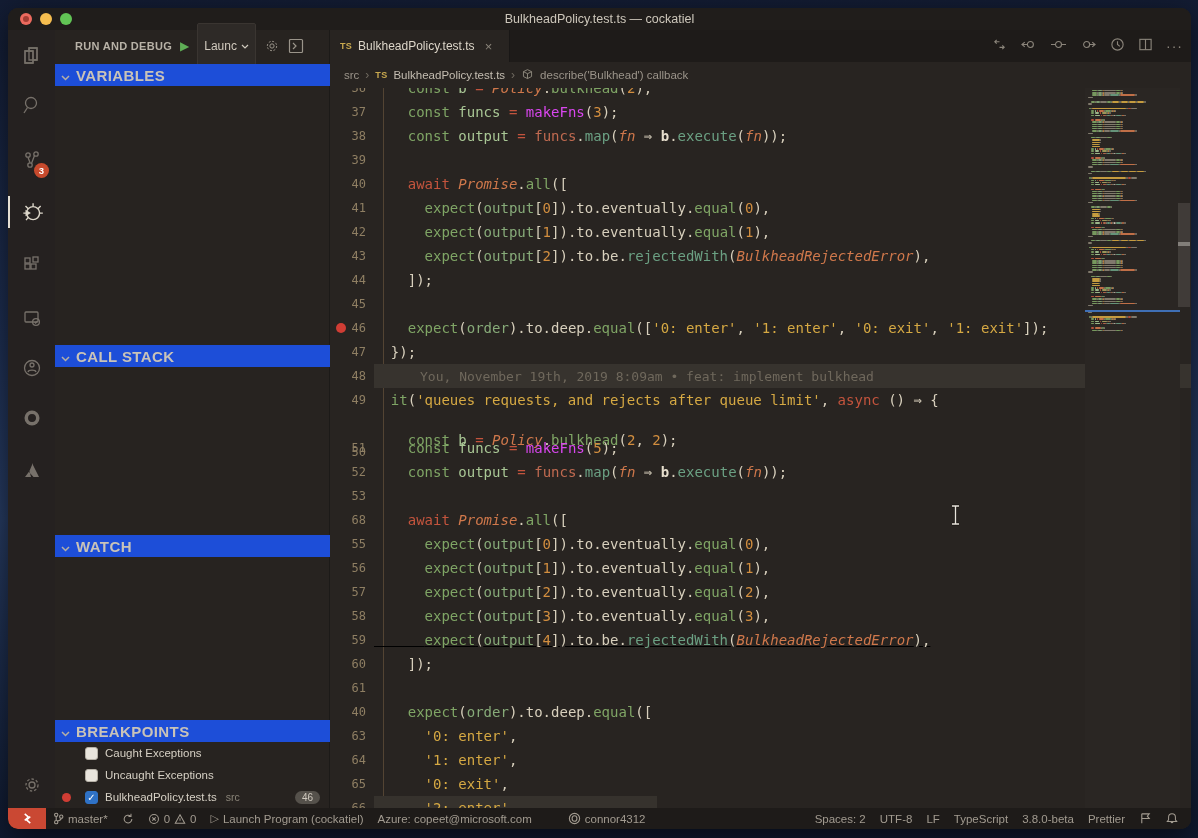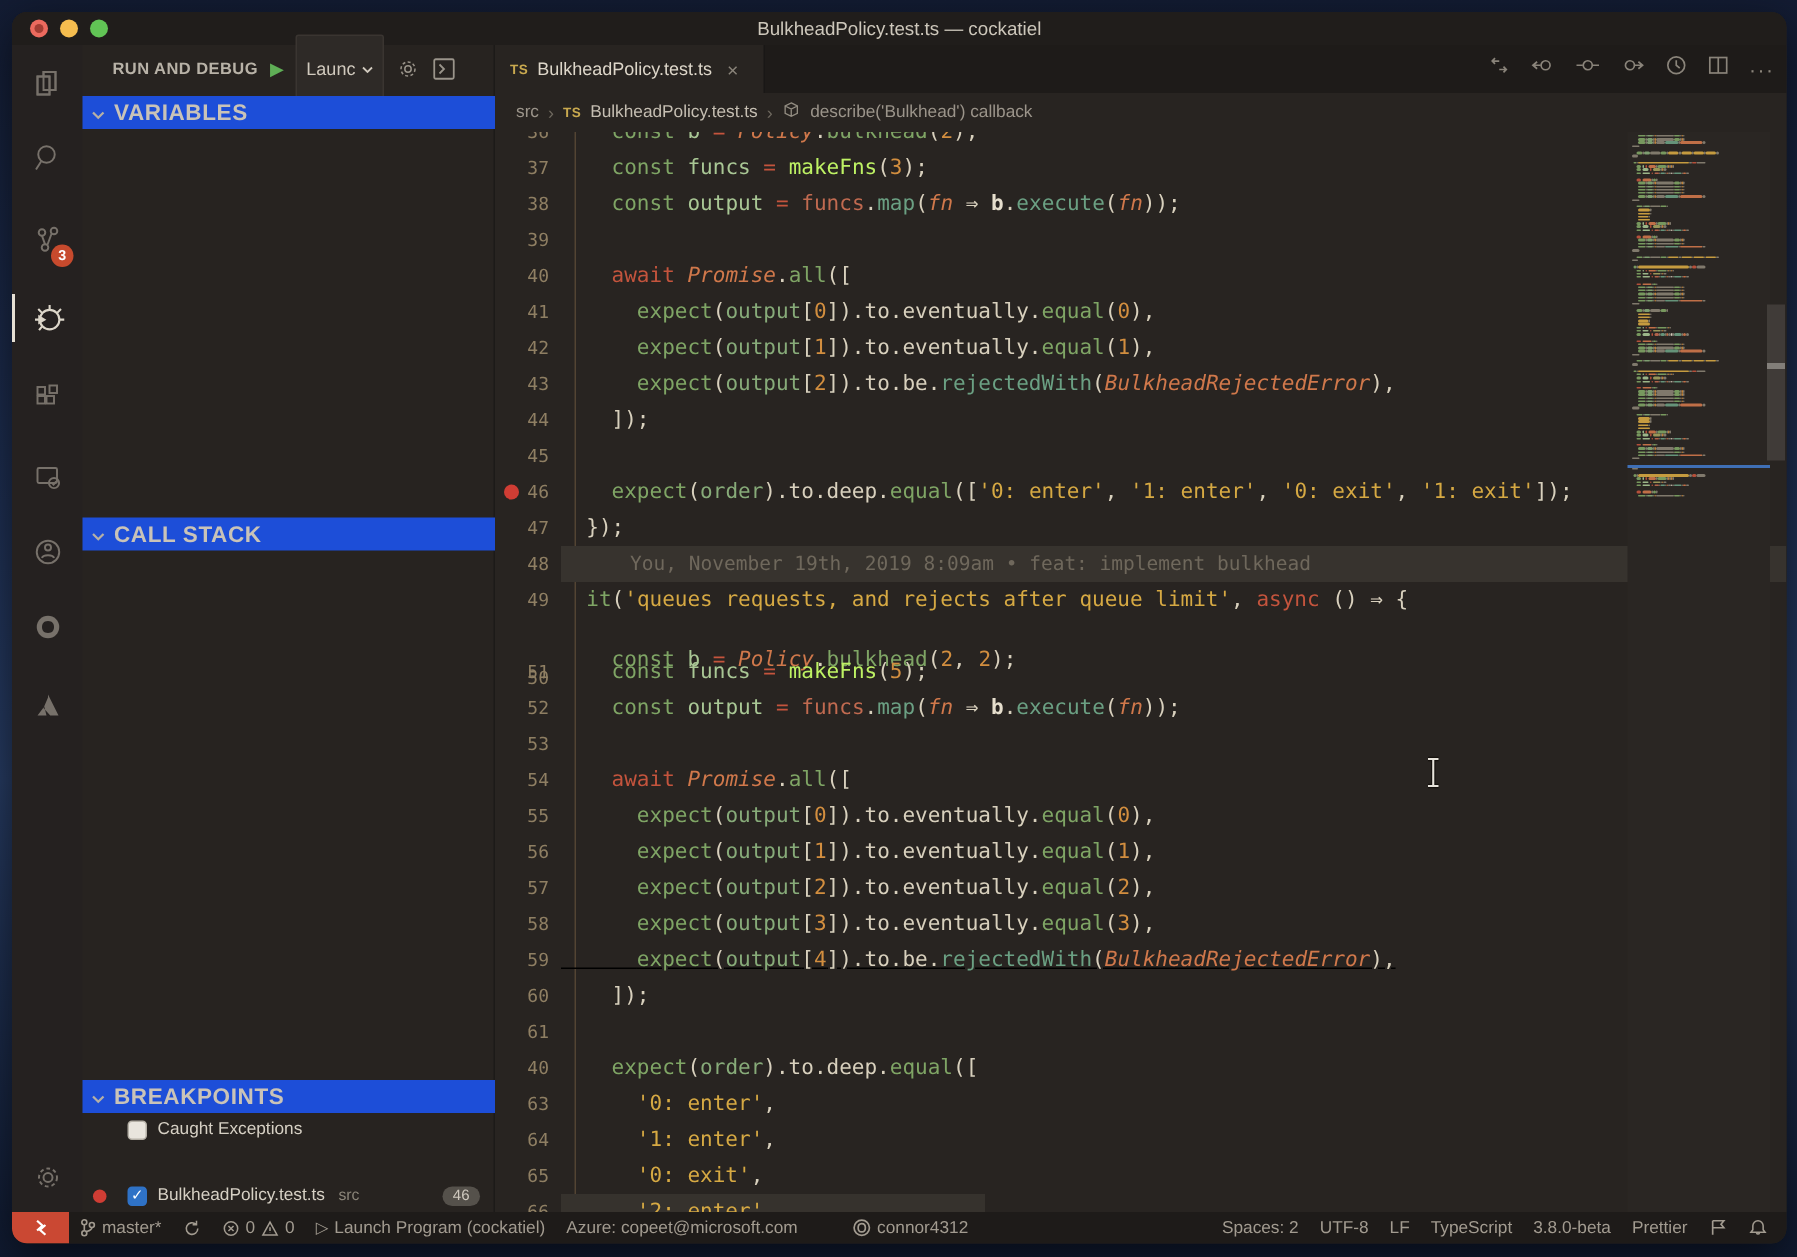--- a/index.html
+++ b/index.html
@@ -76,21 +76,21 @@
     font-family:"DejaVu Sans Mono", monospace; }
   .indent-guide { position:absolute; left:53px; top:0; bottom:0; width:1px; background:#5a4a36; opacity:.85; }
   .crow { position:absolute; left:0; right:0; height:24px; display:flex; }
   .gut { width:44px; flex:none; position:relative; }
   .lnum { position:absolute; right:8px; top:0; line-height:24px; font-size:12px; color:#8f7f63; }
   .bp { position:absolute; left:6px; top:7px; width:10px; height:10px; border-radius:50%; background:#d03d34; }
   .ltext { flex:1; white-space:pre; font-size:14px; line-height:24px; color:#d8d0bd; }
   .crow.cur .ltext { background:#37332e; }
   .crow.phl .ltext { background:linear-gradient(90deg,#36322d 0,#36322d 283px,transparent 283px); }
   .t-k { color:#7fa565; } .t-r { color:#c4543d; } .t-f { color:#7fa565; }
-  .t-g { color:#bef264; } .t-m { color:#6ba083; } .t-d { color:#a9c795; }
+  .t-g { color:#d946ef; } .t-m { color:#6ba083; } .t-d { color:#a9c795; }
   .t-u { color:#87ab79; } .t-B { color:#e6decd; font-weight:bold; }
   .t-R { color:#c06a50; } .t-T { color:#d0784b; font-style:italic; }
   .t-n { color:#d28e3f; } .t-s { color:#d6a943; } .t-p { color:#d8d0bd; }
   .t-blame { color:#6f685c; margin-left:46px; font-size:13px; }
 
   .minimap { position:absolute; top:0; bottom:0; left:755px; width:95px; background:#2a2623; }
   .mseg { position:absolute; height:1.4px; border-radius:1px; opacity:.9; }
   .mm-blueline { position:absolute; left:755px; width:95px; top:222px; height:2px; background:#3f6fb5; }
   .vscroll { position:absolute; left:848px; width:12px; top:115px; height:104px; background:rgba(200,195,185,.15); }
   .vscroll-hot { position:absolute; left:848px; width:12px; top:154px; height:4px; background:rgba(240,236,228,.38); }
@@ -226,31 +226,41 @@
           <span>VARIABLES</span>
         </div>
 
         <div class="section-h" style="top:315px">
           <span class="chev"><svg width="9" height="6" viewBox="0 0 9 6">
                 <polyline points="1,1 4.5,4.5 8,1"></polyline>
               </svg></span>
           <span>CALL STACK</span>
         </div>
 
+        <div class="section-h" style="top:505px">
+          <span class="chev"><svg width="9" height="6" viewBox="0 0 9 6">
+                <polyline points="1,1 4.5,4.5 8,1"></polyline>
+              </svg></span>
+          <span>WATCH</span>
+        </div>
 
         <div class="section-h" style="top:690px">
           <span class="chev"><svg width="9" height="6" viewBox="0 0 9 6">
                 <polyline points="1,1 4.5,4.5 8,1"></polyline>
               </svg></span>
           <span>BREAKPOINTS</span>
         </div>
 
         <div class="bp-row" style="top:712px">
           <span class="cbox"></span>
           <span>Caught Exceptions</span>
+        </div>
+        <div class="bp-row" style="top:734px">
+          <span class="cbox"></span>
+          <span>Uncaught Exceptions</span>
         </div>
         <div class="bp-row" style="top:756px">
           <span class="bp-dot-side"></span>
           <span class="cbox checked">✓</span>
           <span>BulkheadPolicy.test.ts</span>
           <span class="bp-src">src</span>
           <span class="bp-badge">46</span>
         </div>
       </div>
 
@@ -408,21 +418,21 @@
                 <div class="ltext"><span class="t-p">    </span><span class="t-k">const</span><span class="t-p"> </span><span class="t-d">output</span><span class="t-p"> </span><span class="t-r">=</span><span class="t-p"> </span><span class="t-R">funcs</span><span class="t-p">.</span><span class="t-m">map</span><span class="t-p">(</span><span class="t-T">fn</span><span class="t-p"> ⇒ </span><span class="t-B">b</span><span class="t-p">.</span><span class="t-m">execute</span><span class="t-p">(</span><span class="t-T">fn</span><span class="t-p">));</span></div>
               </div>
               <div class="crow" style="top: 396px;">
                 <div class="gut">
                   <span class="lnum">53</span>
                 </div>
                 <div class="ltext"></div>
               </div>
               <div class="crow" style="top: 420px;">
                 <div class="gut">
-                  <span class="lnum">54</span>
+                  <span class="lnum">68</span>
                 </div>
                 <div class="ltext"><span class="t-p">    </span><span class="t-r">await</span><span class="t-p"> </span><span class="t-T">Promise</span><span class="t-p">.</span><span class="t-f">all</span><span class="t-p">([</span></div>
               </div>
               <div class="crow" style="top: 444px;">
                 <div class="gut">
                   <span class="lnum">55</span>
                 </div>
                 <div class="ltext"><span class="t-p">      </span><span class="t-f">expect</span><span class="t-p">(</span><span class="t-u">output</span><span class="t-p">[</span><span class="t-n">0</span><span class="t-p">]).to.eventually.</span><span class="t-f">equal</span><span class="t-p">(</span><span class="t-n">0</span><span class="t-p">),</span></div>
               </div>
               <div class="crow" style="top: 468px;">

